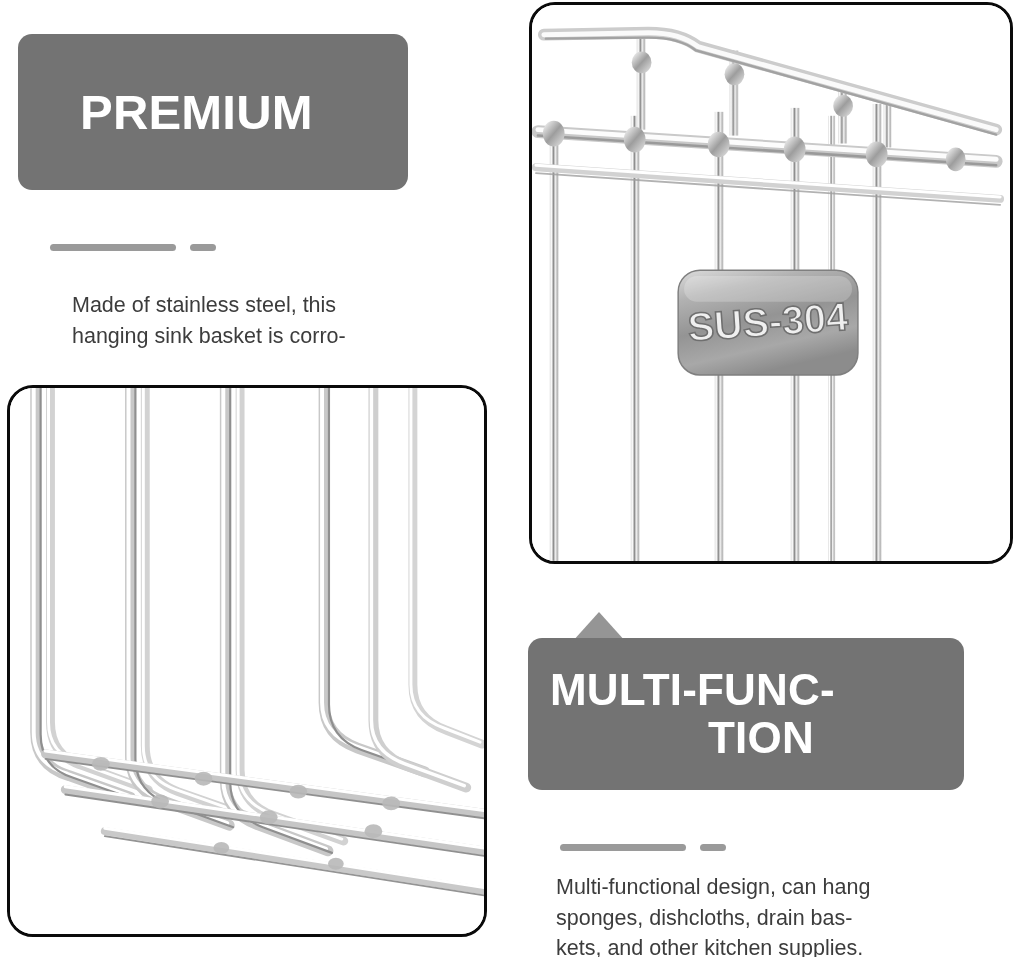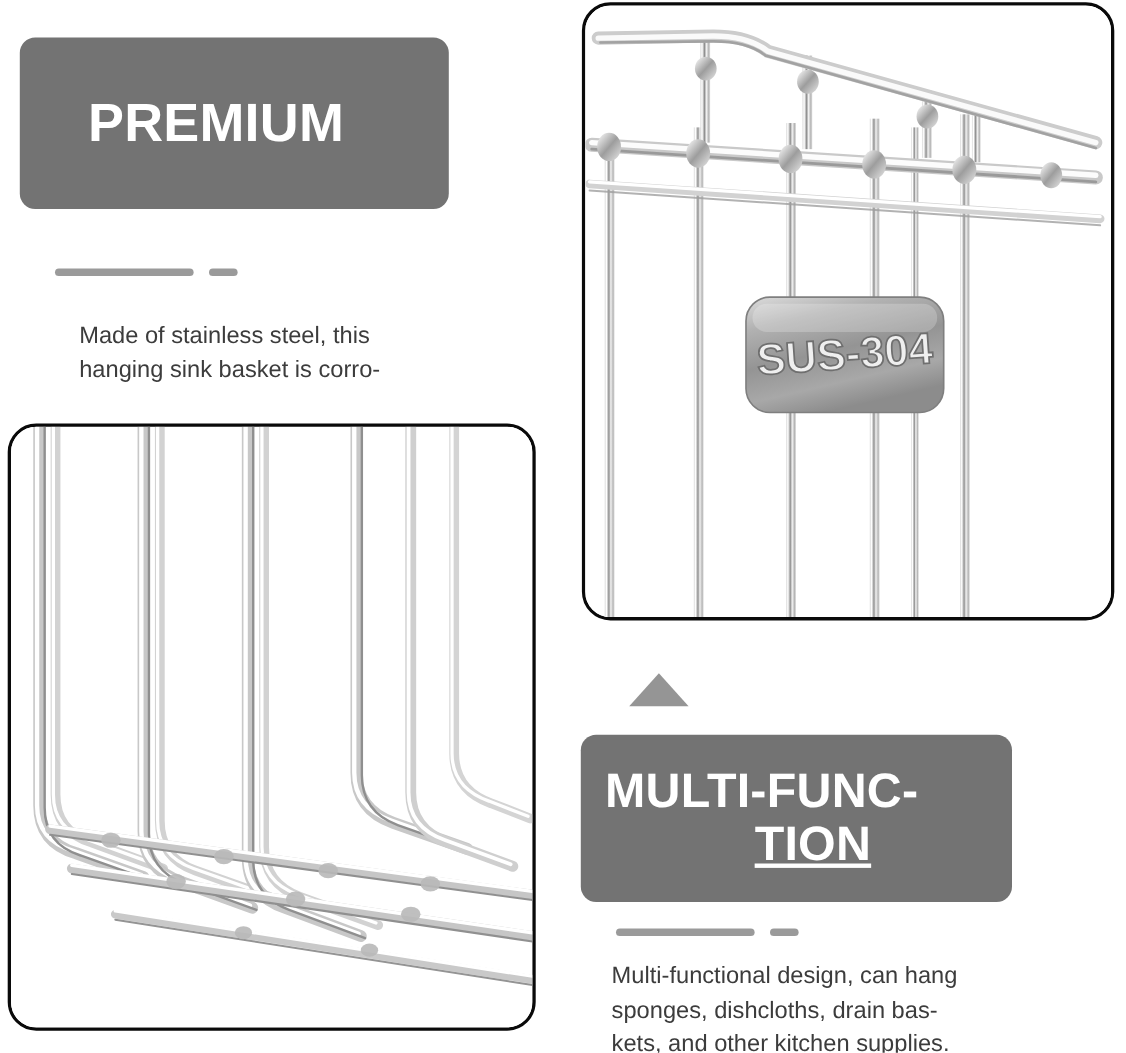--- a/index.html
+++ b/index.html
@@ -59,34 +59,33 @@
     top: 155px;
     width: 0;
     height: 0;
     border-left: 26px solid transparent;
     border-right: 26px solid transparent;
     border-top: 28px solid #959595;
   }
 
   #bubble-multi {
     left: 528px;
-    top: 668px;
-    width: 392px;
+    top: 638px;
+    width: 436px;
     height: 152px;
   }
   #bubble-multi .bubble-text {
     font-size: 44px;
     padding: 0 16px 0 22px;
     text-align: left;
   }
   #bubble-multi .line2 {
     text-align: center;
     display: block;
     padding-left: 24px;
-    text-decoration: underline;
   }
   
   .tail-up {
     position: absolute;
     left: 572px;
     top: 612px;
     width: 0;
     height: 0;
     border-left: 27px solid transparent;
     border-right: 27px solid transparent;

